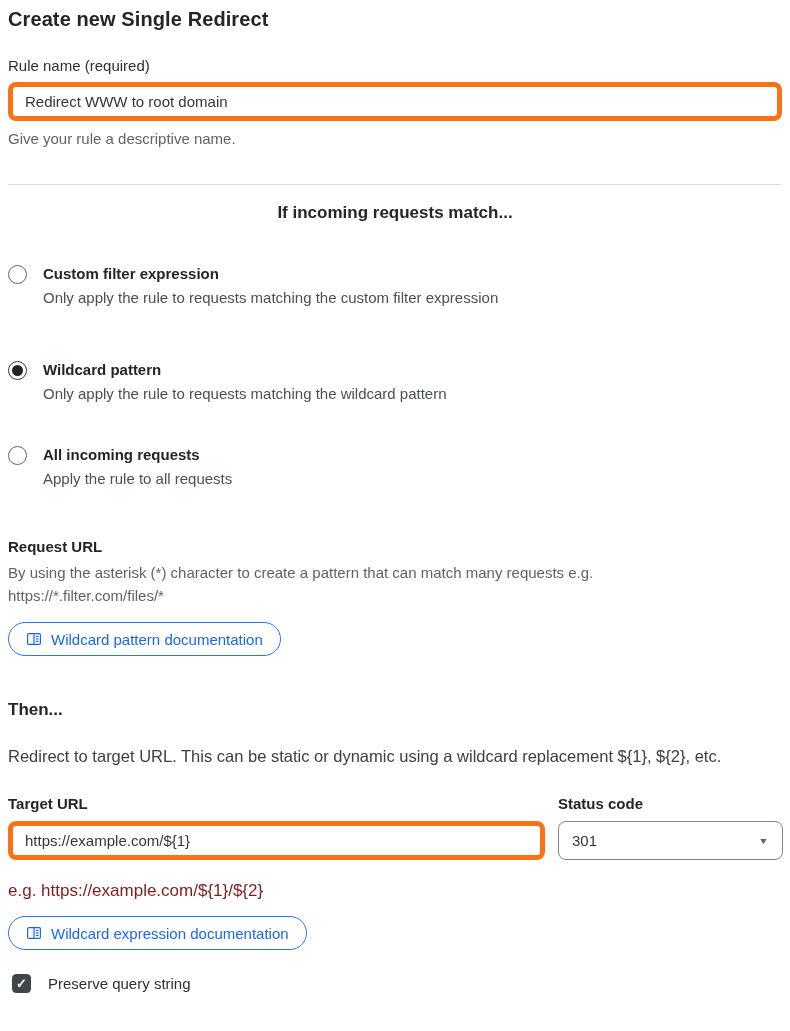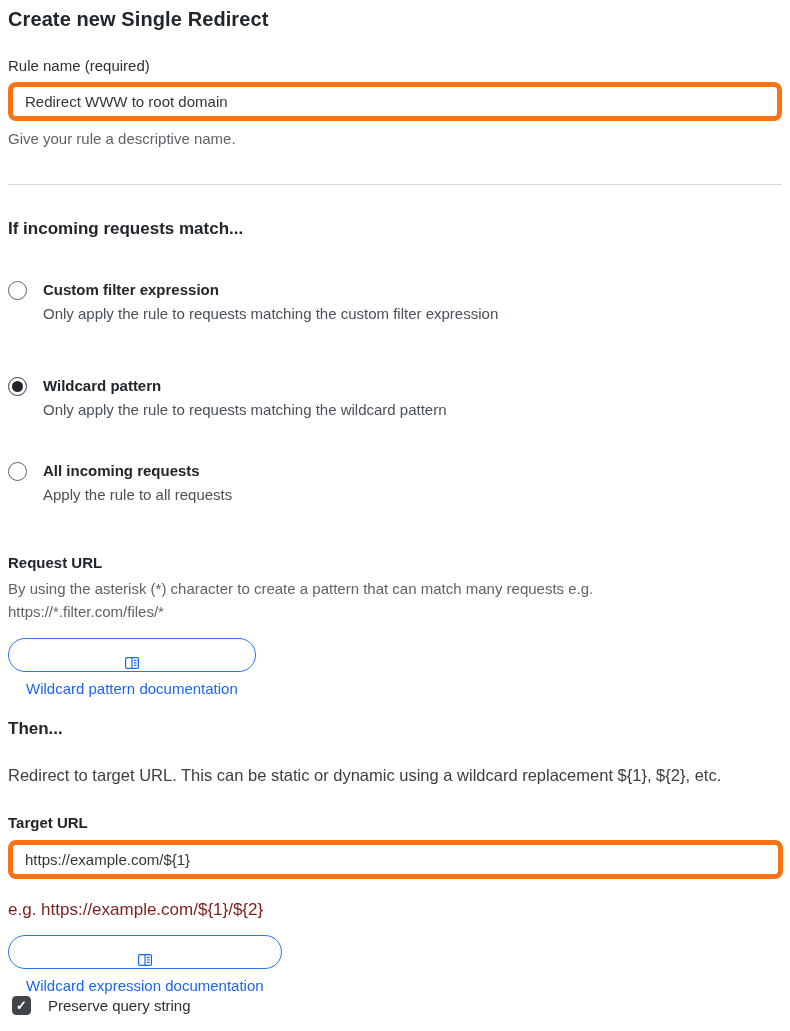--- a/index.html
+++ b/index.html
@@ -28,21 +28,21 @@
     font-family: "Liberation Sans", sans-serif; color: #32373c;
     outline: none; background: #fff; width: 100%;
   }
   .rule-name-input { margin-top: 8px; width: 387px; }
 
   .help-text { font-size: 15px; color: #5f6368; margin-top: 6px; line-height: 1.55; }
 
   hr.divider { border: none; border-top: 1px solid #d8dcdf; margin-top: 34px; }
 
   h2.section-heading { font-size: 17px; font-weight: 700; color: #21262b; }
-  .match-heading { margin-top: 34px; }
+  .match-heading { margin-top: 18px; text-align: center; }
 
   .radio-item { display: flex; margin-top: 40px; }
   .radio-item.first { margin-top: 50px; }
   .radio-control {
     width: 19px; height: 19px; border-radius: 50%;
     border: 1px solid #5f6368; margin-top: 2px; flex: 0 0 19px;
     display: flex; align-items: center; justify-content: center;
     background: #fff; cursor: pointer;
   }
   .radio-item.selected .radio-control { border-color: #343a40; }
@@ -54,21 +54,21 @@
 
   .request-url-label { margin-top: 48px; }
   .request-url-input { margin-top: 9px; width: 775px; }
 
   .doc-button {
     margin-top: 15px;
     display: inline-flex; align-items: center; gap: 9px;
     border: 1px solid #2d74f3; border-radius: 999px;
     background: #fff; color: #1b66f0;
     font-size: 15px; font-family: "Liberation Sans", sans-serif;
-    height: 29px; padding: 16px 17px; cursor: pointer; flex-direction: column;
+    height: 29px; padding: 16px 17px; cursor: pointer;
   }
   .doc-button svg { display: block; }
 
   .then-heading { margin-top: 44px; }
   .then-desc { font-size: 16.5px; color: #3a4045; margin-top: 25px; line-height: 1.4; }
 
   .target-row { display: flex; gap: 13px; margin-top: 27px; width: 775px; }
   .target-col { flex: 1 1 auto; }
   .status-col { flex: 0 0 225px; }
   .target-row .field-label { display: block; margin-bottom: 9px; }
@@ -160,20 +160,27 @@
 
   <h2 class="section-heading then-heading">Then...</h2>
 
   <div class="then-desc">Redirect to target URL. This can be static or dynamic using a wildcard replacement ${1}, ${2}, etc.</div>
 
   <div class="target-row">
     <div class="target-col">
       <span class="field-label bold">Target URL</span>
       <input class="text-input" type="text" value="https://example.com/${1}" style="">
     </div>
+    <div class="status-col">
+      <span class="field-label bold">Status code</span>
+      <div class="select-box">
+        <span>301</span>
+        <span class="select-caret">▼</span>
+      </div>
+    </div>
   </div>
 
   <div class="eg-text">e.g. https://example.com/${1}/${2}</div>
 
   <button class="doc-button">
     <span>
       <svg width="16" height="16" viewBox="0 0 16 16" fill="none" stroke="currentColor" stroke-width="1.2">
         <rect x="1.6" y="2.6" width="12.8" height="10.8" rx="1.2"></rect>
         <line x1="8" y1="2.6" x2="8" y2="13.4"></line>
         <line x1="9.9" y1="5.4" x2="12.6" y2="5.4"></line>

